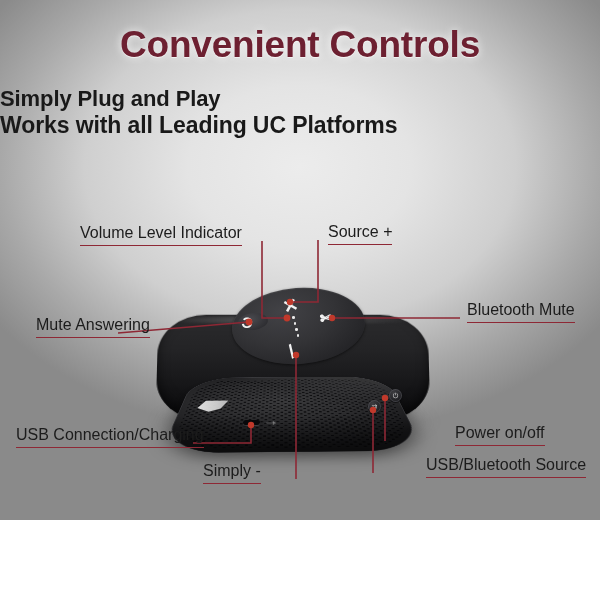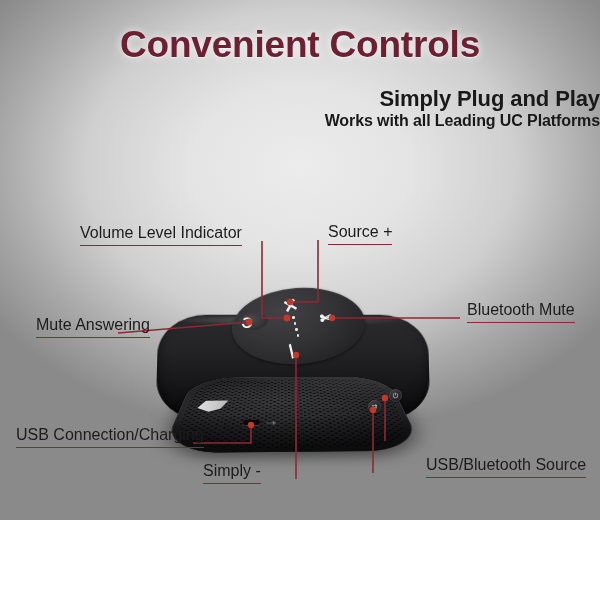--- a/index.html
+++ b/index.html
@@ -26,27 +26,27 @@
     text-align: center;
     font-size: 37px;
     font-weight: 700;
     letter-spacing: -0.2px;
     color: #6d2031;
     text-shadow: 0 0 9px rgba(255,255,255,.85), 0 1px 0 rgba(255,255,255,.6);
   }
   .sub1, .sub2 {
     position: absolute;
     left: 0; right: 0;
-    text-align: right;
+    text-align: left;
     font-weight: 700;
     color: #191919;
     letter-spacing: -0.1px;
   }
   .sub1 { top: 86px; font-size: 22px; }
-  .sub2 { top: 112px; font-size: 16px; }
+  .sub2 { top: 112px; font-size: 23px; }
 
   
   .callout {
     position: absolute;
     font-size: 16px;
     color: #1c1c1c;
     white-space: nowrap;
     padding-bottom: 3px;
     border-bottom: 1.6px solid #8e2835;
     line-height: 1.15;
@@ -279,15 +279,16 @@
       <circle cx="373" cy="410" r="3.2"></circle>
     </g>
   </svg>
 
   <div class="callout" style="left:80px;  top:224px;">Volume Level Indicator</div>
   <div class="callout" style="left:328px; top:223px;">Source +</div>
   <div class="callout" style="left:467px; top:301px;">Bluetooth Mute</div>
   <div class="callout" style="left:36px;  top:316px;">Mute Answering</div>
   <div class="callout" style="left:16px;  top:426px;">USB Connection/Charging</div>
   <div class="callout" style="left:203px; top:462px;">Simply -</div>
+  <div class="callout" style="left:455px; top:424px;">Power on/off</div>
   <div class="callout" style="left:394px; top:456px;margin-left:32px;">USB/Bluetooth Source</div>
 
 </div>
 
 </body></html>

